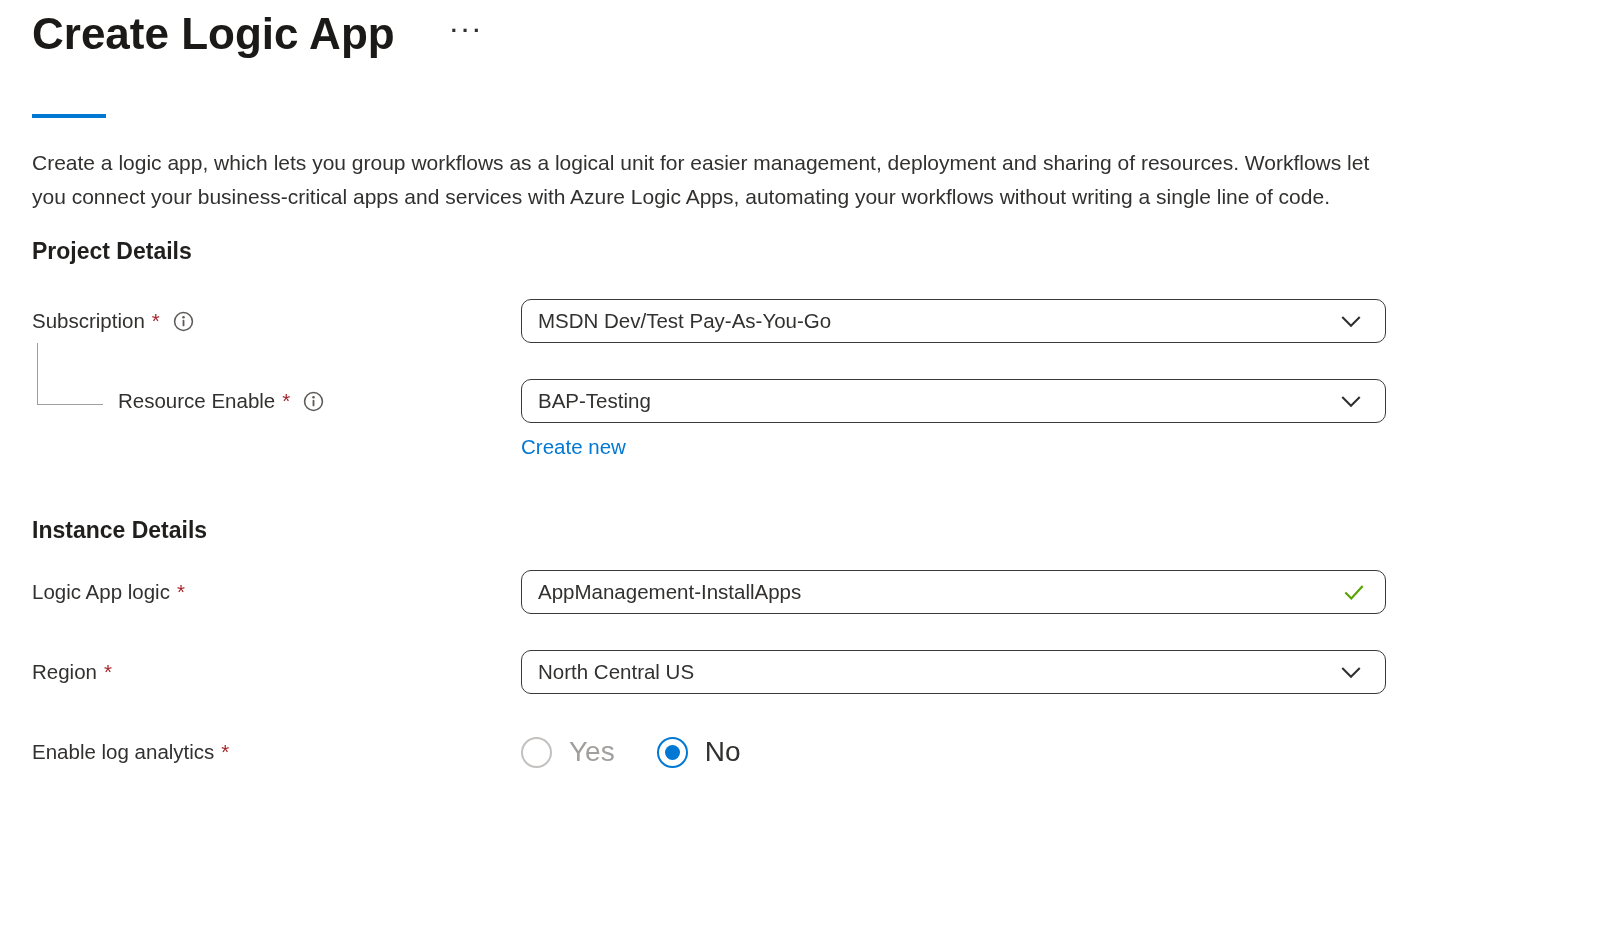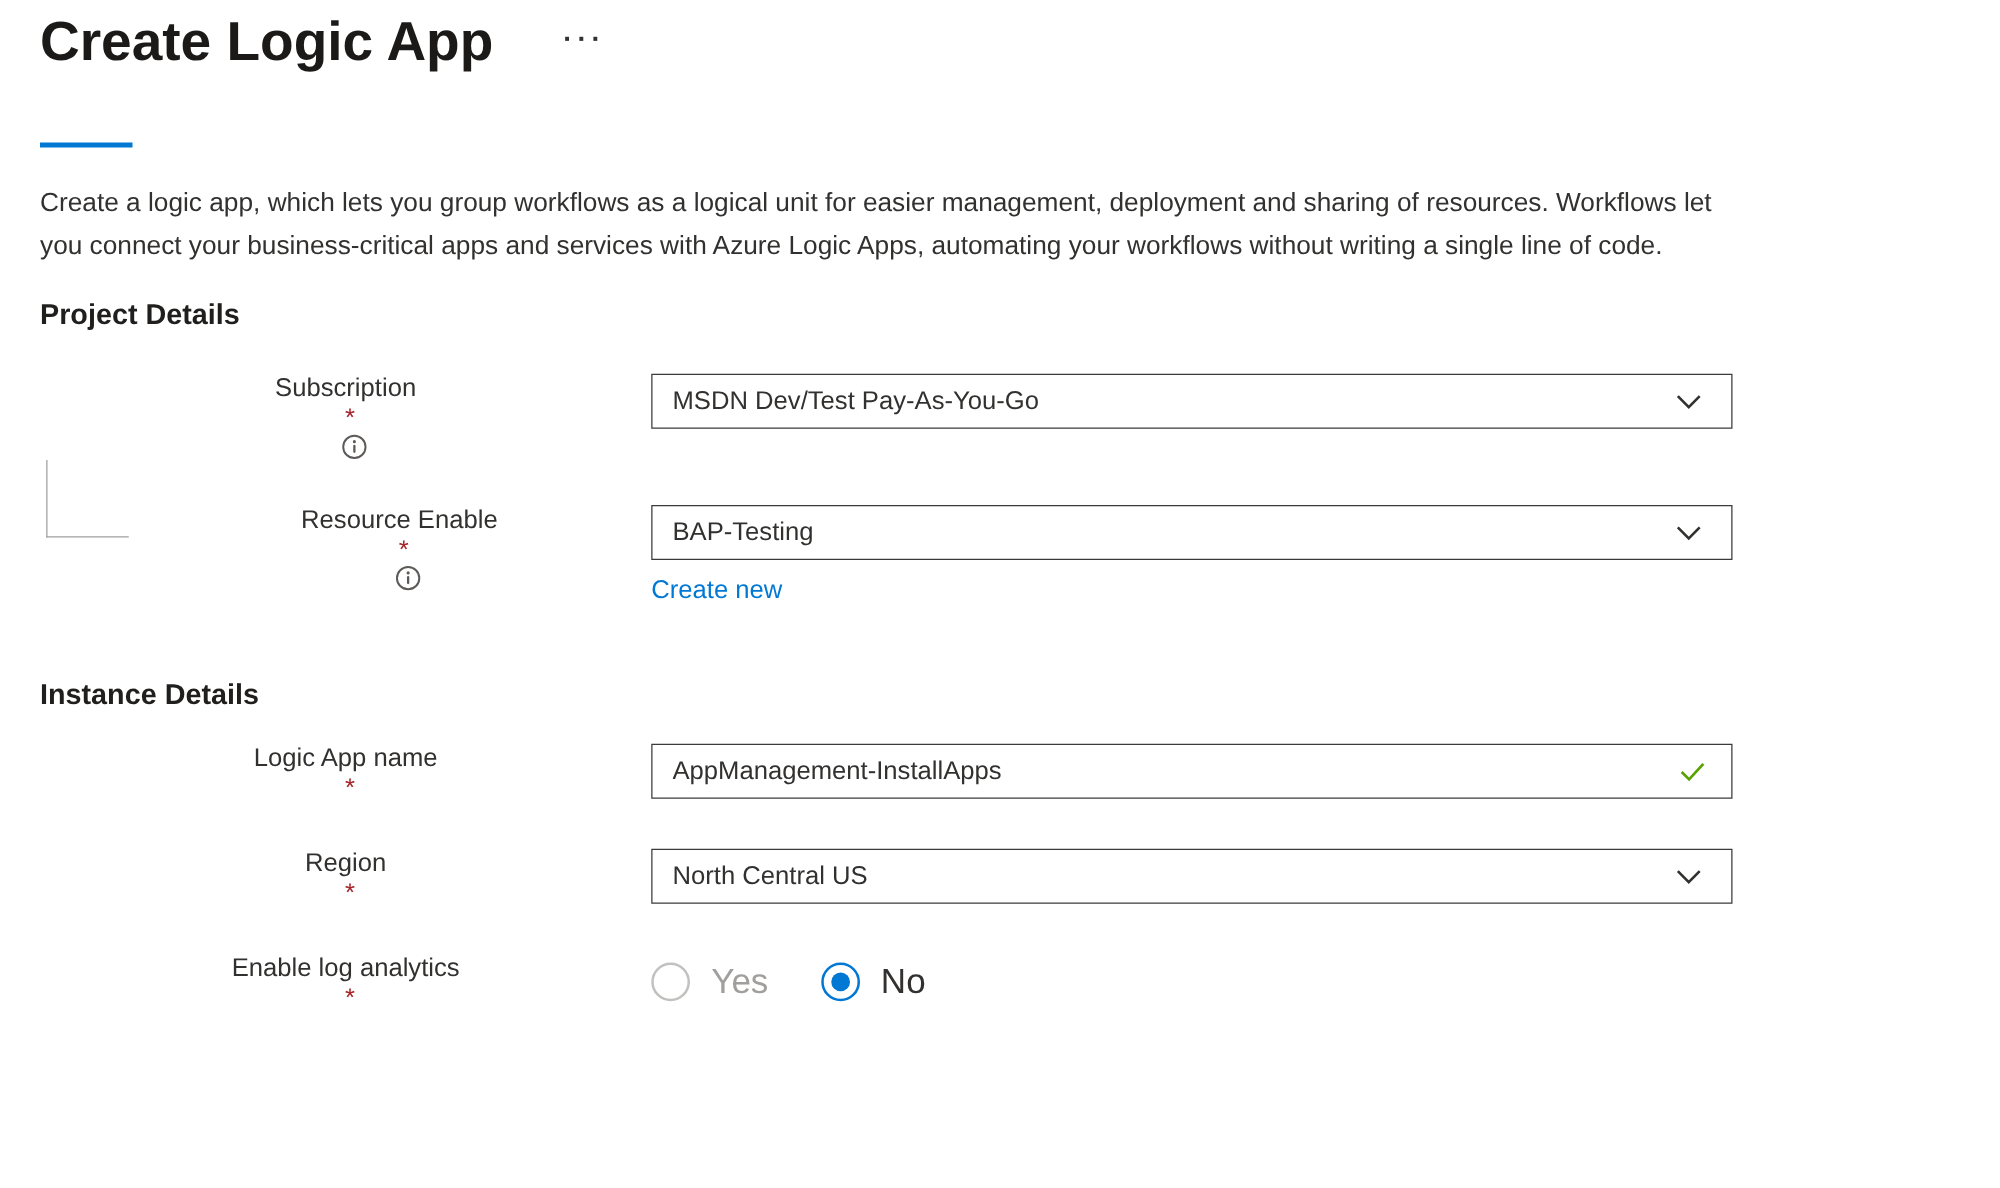--- a/index.html
+++ b/index.html
@@ -54,32 +54,31 @@
 
   .form-area { margin-top: 34px; }
   .form-row { display: flex; align-items: flex-start; margin-bottom: 36px; position: relative; }
 
   .label-col {
     width: 489px;
     flex-shrink: 0;
     display: flex;
     align-items: center;
     min-height: 44px;
-    flex-direction: column;
   }
   .field-label { font-size: 20.5px; color: #323130; }
   .required { color: #a4262c; margin-left: 7px; font-size: 20.5px; }
   .info-icon { margin-left: 13px; display: inline-flex; cursor: pointer; }
 
   .input-col { flex: 1; min-width: 0; }
 
   .dropdown, .textbox {
     height: 44px;
     border: 1.5px solid #3b3a39;
-    border-radius: 0;
+    border-radius: 10px;
     background: #fff;
     display: flex;
     align-items: center;
     padding: 0 16px;
   }
   .dropdown { justify-content: space-between; cursor: pointer; }
   .dropdown-value { font-size: 20.5px; color: #323130; white-space: nowrap; }
   .chevron { display: inline-flex; margin-right: 4px; }
 
   .textbox input {
@@ -204,21 +203,21 @@
     </div>
 
   </div>
 
   <h2 class="section-heading heading-instance">Instance Details</h2>
 
   <div class="form-area instance-area" style="margin-top:26px;">
 
     <div class="form-row">
       <div class="label-col">
-        <span class="field-label">Logic App name</span>
+        <span class="field-label">Logic App logic</span>
         <span class="required">*</span>
       </div>
       <div class="input-col">
         <div class="textbox">
           <input type="text" value="AppManagement-InstallApps" style="">
           <span class="valid-check">
             <svg width="26" height="26" viewBox="0 0 24 24">
                 <path d="M4 12.5 L9.5 18 L20 6.5" fill="none" stroke="#57a300" stroke-width="2"></path>
               </svg>
           </span>

